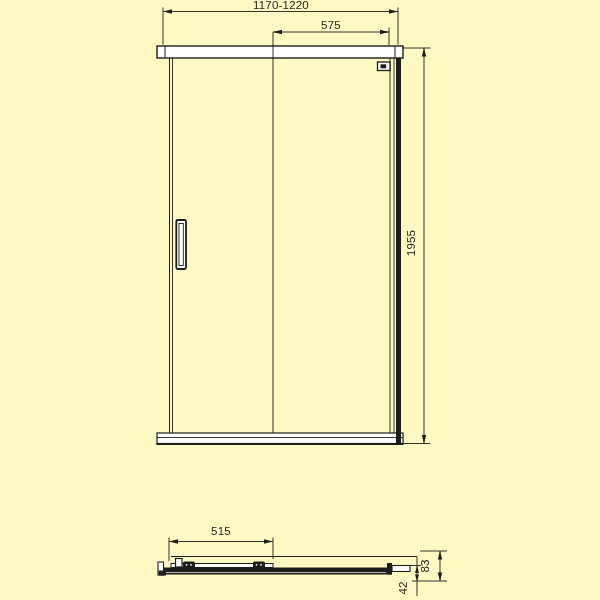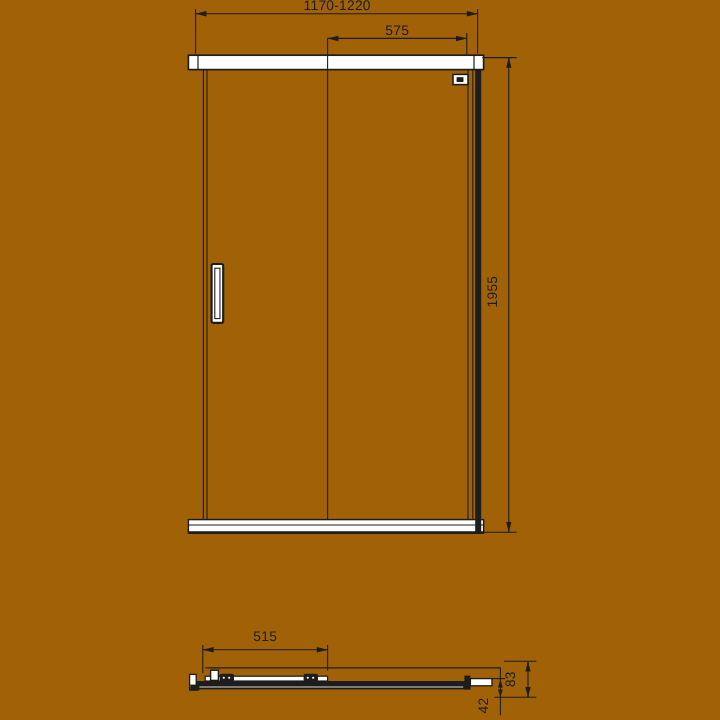--- a/index.html
+++ b/index.html
@@ -7,21 +7,21 @@
     padding: 0;
     width: 600px;
     height: 600px;
     background: #ffffff;
     font-family: "Liberation Sans", sans-serif;
   }
   .canvas {
     position: relative;
     width: 600px;
     height: 600px;
-    background: #a16207;
+    background: #fef9c3;
     overflow: hidden;
   }
   svg { display: block; }
   .dim-text {
     font-family: "Liberation Sans", sans-serif;
     font-size: 11.5px;
     fill: #1d1d1b;
     letter-spacing: 0.2px;
   }
 </style>

